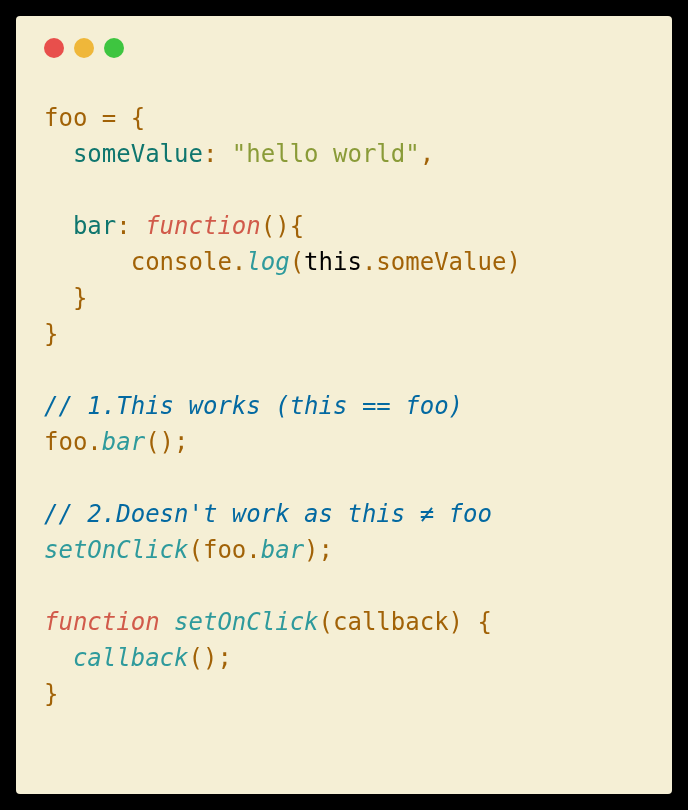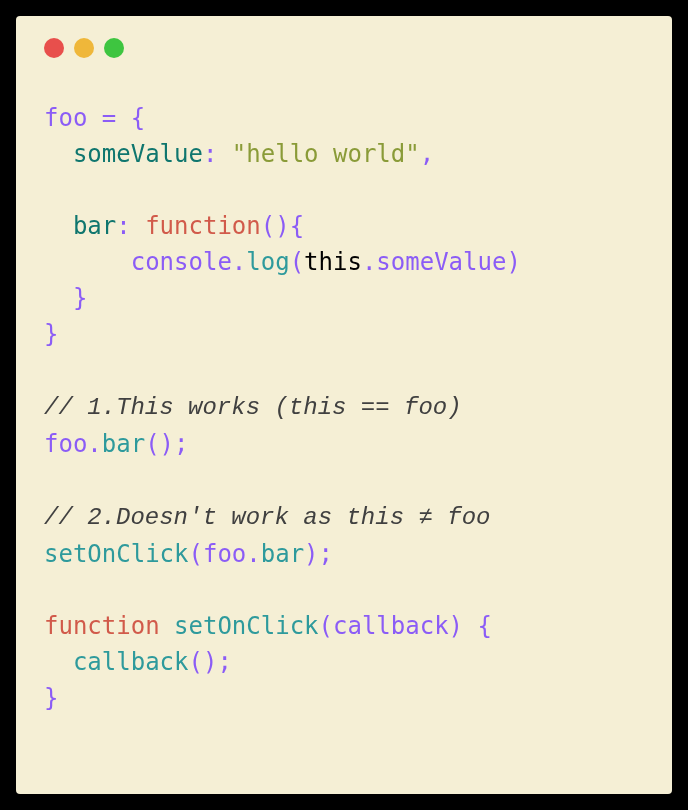--- a/index.html
+++ b/index.html
@@ -34,27 +34,27 @@
     }
     .traffic-red { background: #e84f4c; }
     .traffic-yellow { background: #efb73a; }
     .traffic-green { background: #3ec540; }
     .code {
       font-size: 24px;
       line-height: 1.5;
       white-space: pre;
       color: #97a2a7;
     }
-    .c-default { color: #8b5cf6; }
+    .c-default { color: #a16207; }
     .c-prop { color: #0f766e; }
     .c-string { color: #8a9b38; }
-    .c-keyword { color: #d15a4a; }
-    .c-ident { color: #2e9a9c; }
+    .c-keyword { color: #d15a4a; font-style: italic; }
+    .c-ident { color: #2e9a9c; font-style: italic; }
     .c-this { color: #000000; }
-    .c-comment { color: #404040; font-style: italic; font-family: Liberation Mono, monospace; }
+    .c-comment { color: #0369a1; font-style: italic; }
     .code-line { display: block; min-height: 1.5em; }
   </style>
 </head>
 <body>
 
 <div class="window">
   <div class="title-bar">
     <div class="traffic-light traffic-red"></div>
     <div class="traffic-light traffic-yellow"></div>
     <div class="traffic-light traffic-green"></div>

